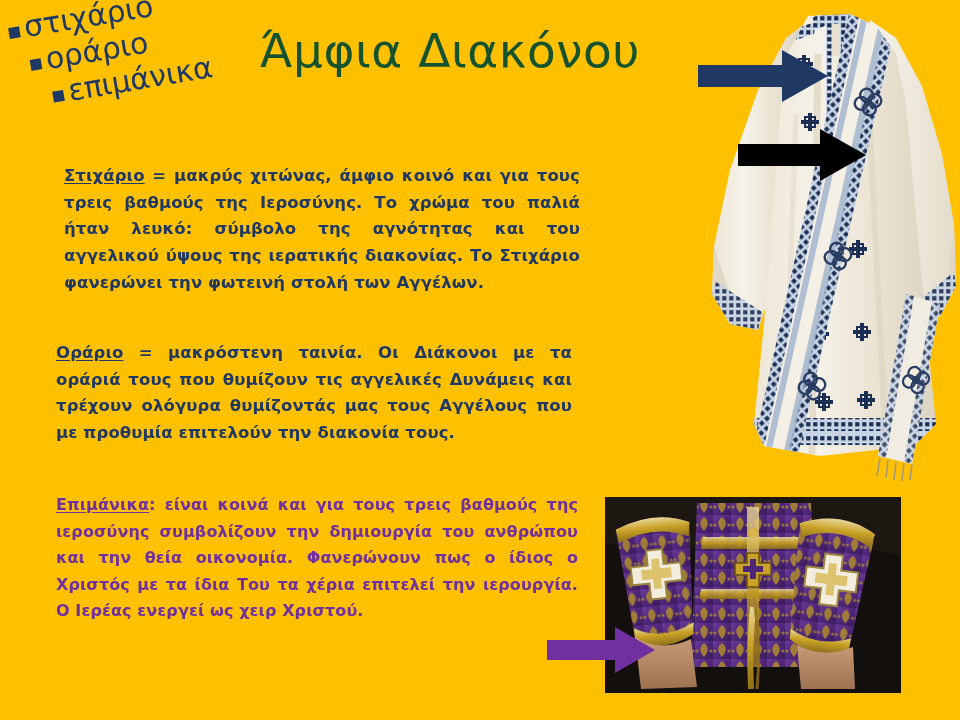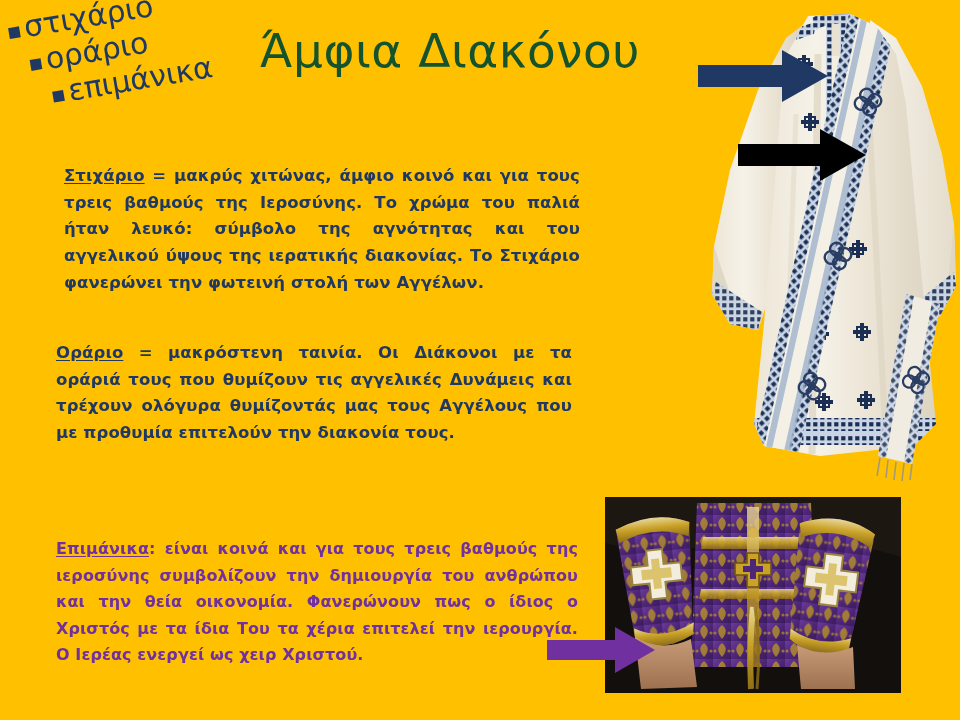--- a/index.html
+++ b/index.html
@@ -96,21 +96,20 @@
     width: 516px;
     color: #1F3864;
   }
   #para-epimanikia {
     left: 56px;
     top: 492px;
     width: 522px;
     color: #7030A0;
     font-size: 16px;
     line-height: 1.66;
-    margin-top: 44px;
   }
 
   
   .arrow {
     position: absolute;
     display: block;
     z-index: 9;
   }
   #arrow-navy  { left: 698px; top: 48px;  width: 130px; height: 56px; }
   #arrow-black { left: 738px; top: 128px; width: 128px; height: 54px; }

